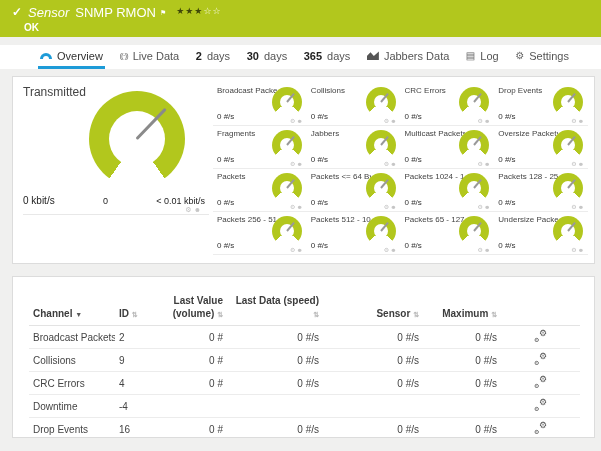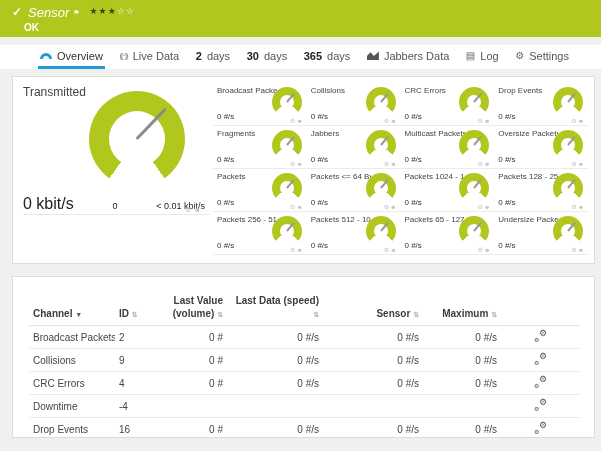--- a/index.html
+++ b/index.html
@@ -39,21 +39,21 @@
   .gauges{height:188px;display:flex;}
   .big-cell{width:198px;flex:none;position:relative;padding:8px 0 0 10px;}
   .big-title{font-size:12px;color:#444;}
   .big-gauge{position:absolute;left:76px;top:14px;width:96px;height:96px;border-radius:50%;
     background:conic-gradient(from 215deg,#b2c71d 0 290deg,transparent 290deg 360deg);}
   .big-gauge::before{content:"";position:absolute;inset:20px;background:#fff;border-radius:50%;}
   .big-needle{position:absolute;left:46px;top:6px;width:3px;height:42px;background:#8a8a8a;
     border-radius:2px;transform-origin:50% 100%;transform:rotate(44deg);}
   .big-scale{position:absolute;left:10px;right:6px;top:118px;display:flex;
     justify-content:space-between;align-items:baseline;font-size:9px;color:#222;}
-  .big-scale .cur{font-size:16px;}
+  .big-scale .cur{font-size:10px;}
   .big-icons{position:absolute;right:8px;top:129px;font-size:7px;color:#c3c3c3;letter-spacing:2px;}
   .big-underline{position:absolute;left:10px;right:2px;top:137px;border-bottom:1px solid #e8e8e8;}
 
   .mini-grid{flex:1;display:grid;grid-template-columns:repeat(4,1fr);grid-auto-rows:43px;
     padding:6px 6px 0 2px;}
   .mini-cell{position:relative;border-bottom:1px solid #ececec;padding:3px 2px 0 4px;overflow:hidden;cursor:pointer;}
   .mini-label{font-size:8px;color:#444;white-space:nowrap;overflow:hidden;max-width:60px;}
   .mini-gauge{position:absolute;right:5px;top:4px;width:30px;height:30px;border-radius:50%;
     background:conic-gradient(from 230deg,#b2c71d 0 260deg,transparent 260deg 360deg);}
   .mini-gauge::before{content:"";position:absolute;inset:8px;background:#fff;border-radius:50%;}
@@ -75,20 +75,21 @@
   .gears .g-big{position:absolute;right:0;top:-2px;font-size:9px;}
   .gears .g-small{position:absolute;left:0;bottom:-1px;font-size:6px;}
 </style>
 </head>
 <body>
 
 <div class="header">
   <div class="h-line1">
     <span class="check">✓</span>
     <span class="sensor-type">Sensor</span>
+    <span class="sensor-name">SNMP RMON</span>
     <span class="flag">⚑</span>
     <span class="stars"><span class="filled">★★★</span><span class="empty">☆☆</span></span>
   </div>
   <div class="status-ok">OK</div>
 </div>
 
 <div class="tabbar">
   <div class="tab active">
     <span class="ov-icon"></span>
     <span>Overview</span>

